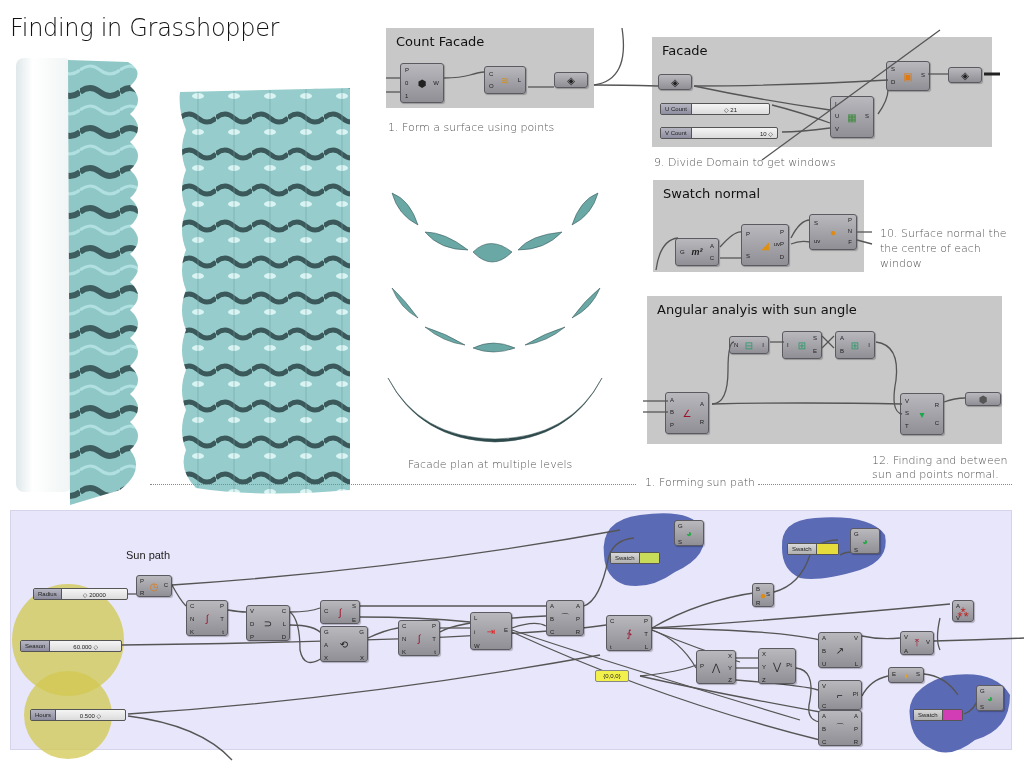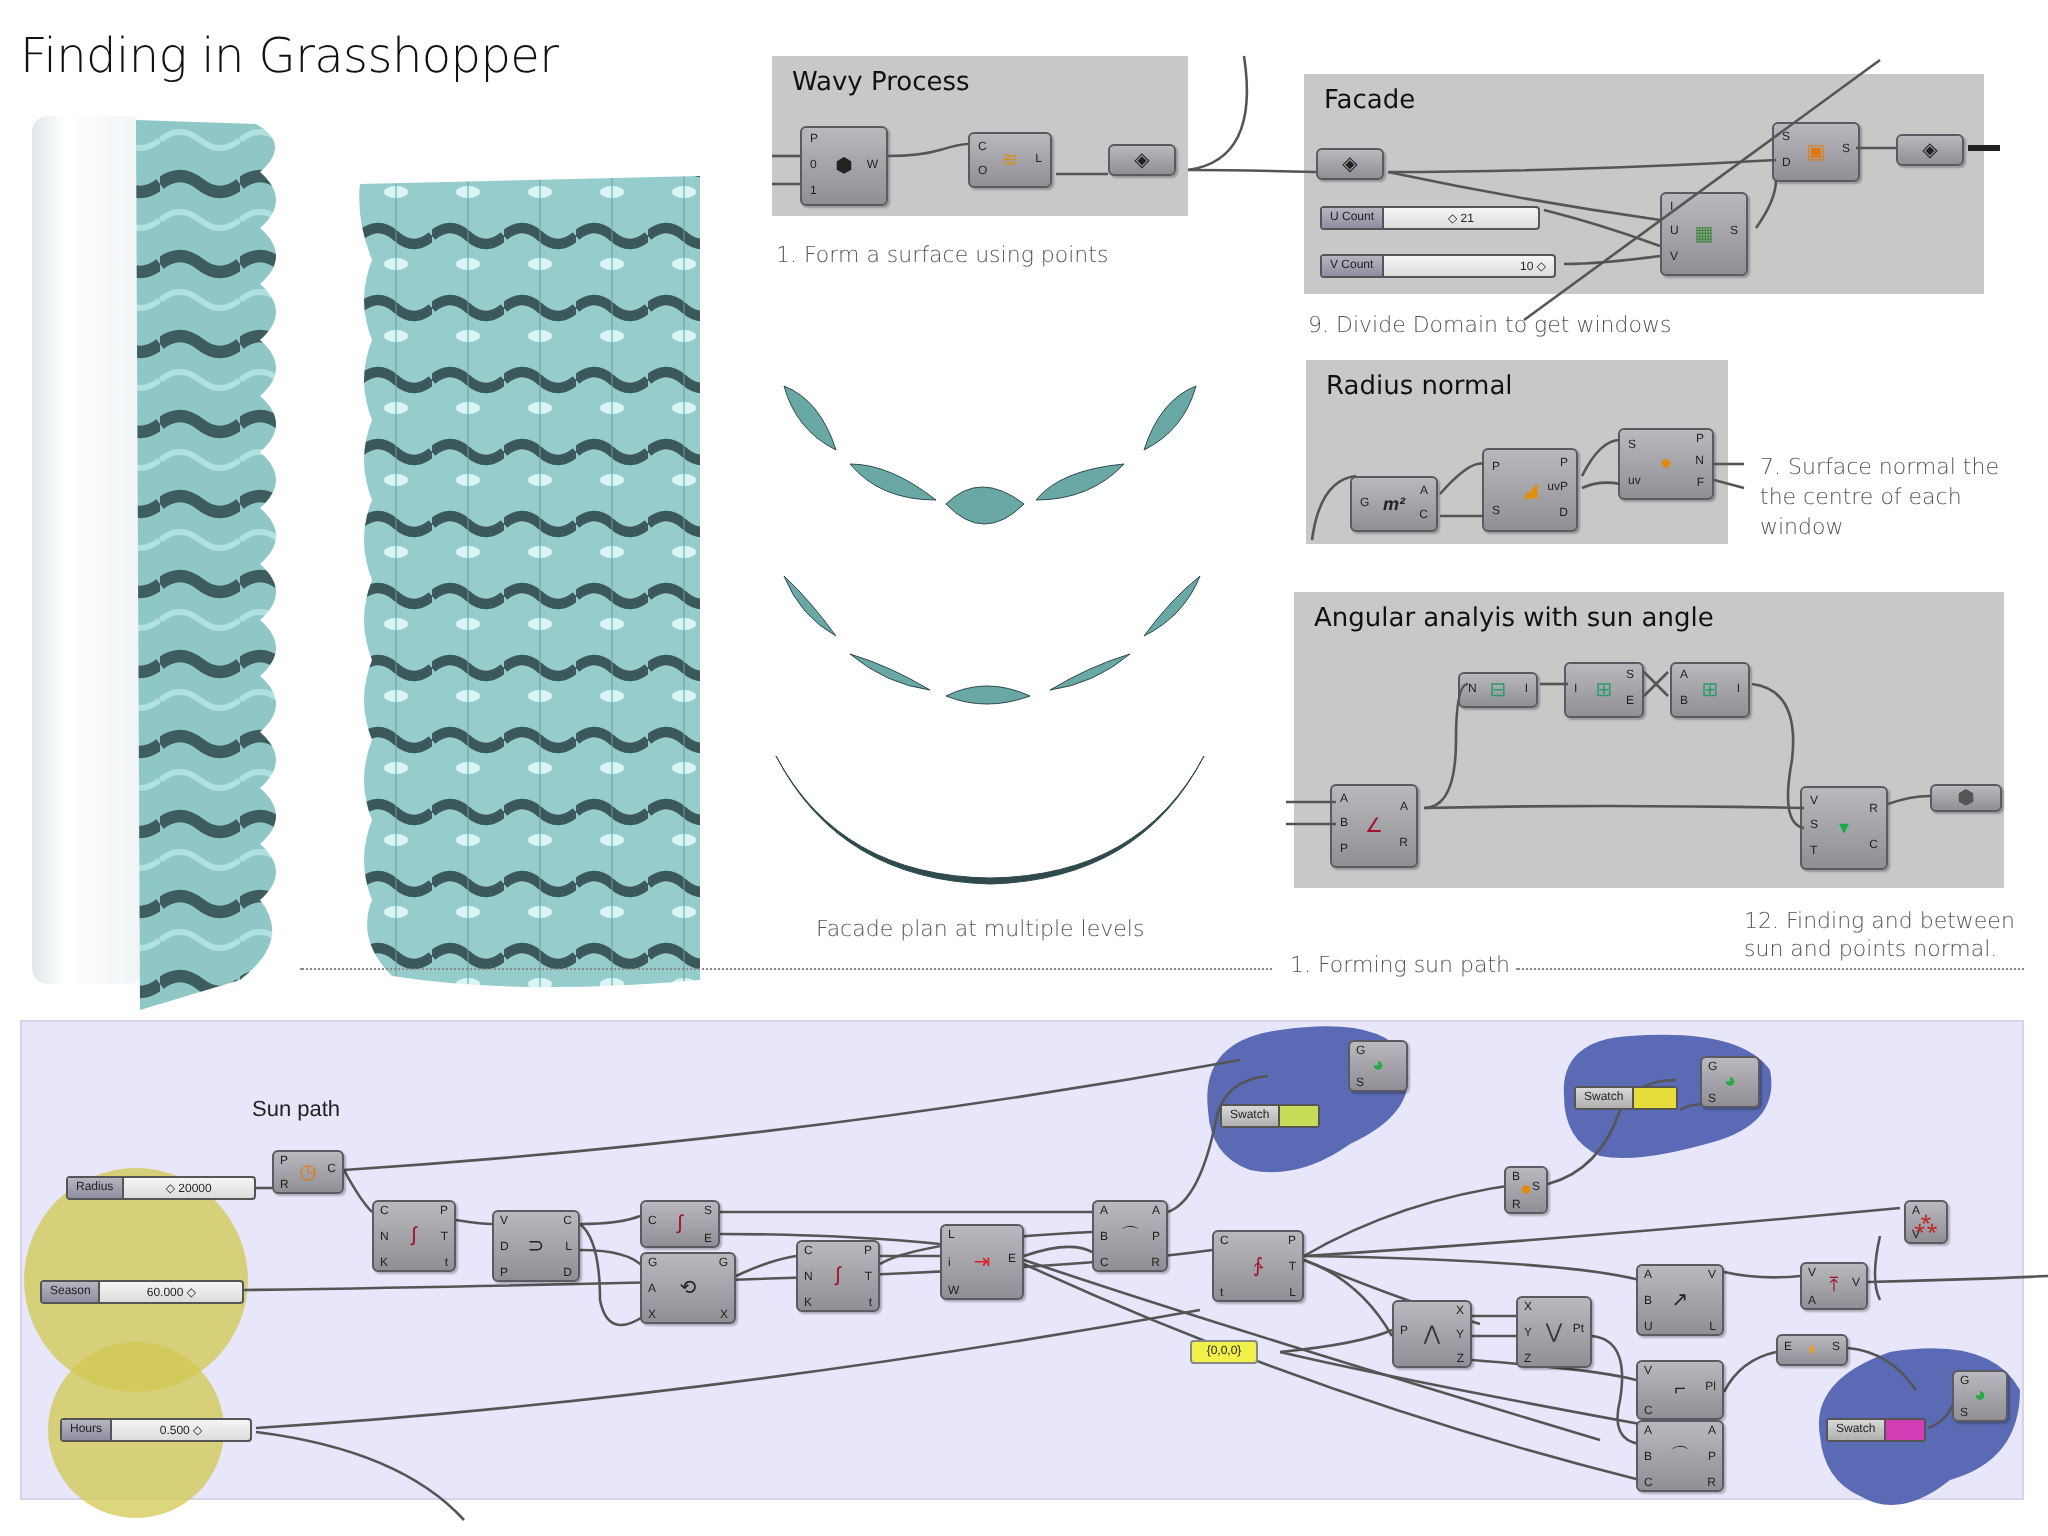--- a/index.html
+++ b/index.html
@@ -64,35 +64,35 @@
     <path d="M473 348 Q493 338 515 348 Q493 356 473 348 Z"></path>
     <path d="M525 345 Q545 333 565 327 Q547 342 525 345 Z"></path>
     <path d="M600 288 Q592 308 572 318 Q585 300 600 288 Z"></path>
     <path d="M388 378 Q420 440 495 442 Q570 440 602 378 Q570 438 495 439 Q420 438 388 378 Z" fill="#2f4a4c"></path>
   </g>
 </svg>
 
 <div class="abs caption" style="left:388px;top:121px;">1. Form a surface using points</div>
 <div class="abs caption" style="left:654px;top:156px;">9. Divide Domain to get windows</div>
 <div class="abs caption" style="left:880px;top:226px;line-height:15px;">
-  <div>7. Surface normal the</div>
+  <div>10. Surface normal the</div>
   <div>the centre of each</div>
   <div>window</div>
 </div>
 <div class="abs caption" style="left:408px;top:458px;">Facade plan at multiple levels</div>
 <div class="abs caption" style="left:872px;top:454px;line-height:14px;">
   <div>12. Finding and between</div>
   <div>sun and points normal.</div>
 </div>
 <div class="abs dots" style="left:150px;top:484px;width:486px;"></div>
 <div class="abs caption" style="left:645px;top:476px;">1. Forming sun path</div>
 <div class="abs dots" style="left:758px;top:484px;width:254px;"></div>
 
 <div class="abs panel" style="left:386px;top:28px;width:208px;height:80px;">
-  <div class="panel-title">Wavy Process</div>
+  <div class="panel-title">Count Facade</div>
   <div class="comp" style="left:14px;top:35px;width:44px;height:40px;">
     <span class="pin" style="left:4px;top:3px;">P</span>
     <span class="pin" style="left:4px;top:16px;">0</span>
     <span class="pin" style="left:4px;top:29px;">1</span>
     <span class="ico">⬢</span>
     <span class="pin" style="right:4px;top:16px;">W</span>
   </div>
   <div class="comp" style="left:98px;top:38px;width:42px;height:28px;">
     <span class="pin" style="left:4px;top:4px;">C</span>
     <span class="pin" style="left:4px;top:16px;">O</span>
@@ -129,21 +129,21 @@
     <span class="pin" style="left:4px;top:17px;">D</span>
     <span class="ico" style="color:#e07a10;">▣</span>
     <span class="pin" style="right:4px;top:10px;">S</span>
   </div>
   <div class="comp" style="left:296px;top:30px;width:34px;height:16px;">
     <span class="ico">◈</span>
   </div>
 </div>
 
 <div class="abs panel" style="left:653px;top:180px;width:211px;height:92px;">
-  <div class="panel-title">Radius normal</div>
+  <div class="panel-title">Swatch normal</div>
   <div class="comp" style="left:22px;top:58px;width:44px;height:28px;">
     <span class="pin" style="left:4px;top:10px;">G</span>
     <span class="ico" style="font-style:italic;font-weight:bold;font-size:9px;">m²</span>
     <span class="pin" style="right:4px;top:4px;">A</span>
     <span class="pin" style="right:4px;top:16px;">C</span>
   </div>
   <div class="comp" style="left:88px;top:44px;width:48px;height:42px;">
     <span class="pin" style="left:4px;top:6px;">P</span>
     <span class="pin" style="left:4px;top:28px;">S</span>
     <span class="ico" style="color:#e09010;">◢</span>

